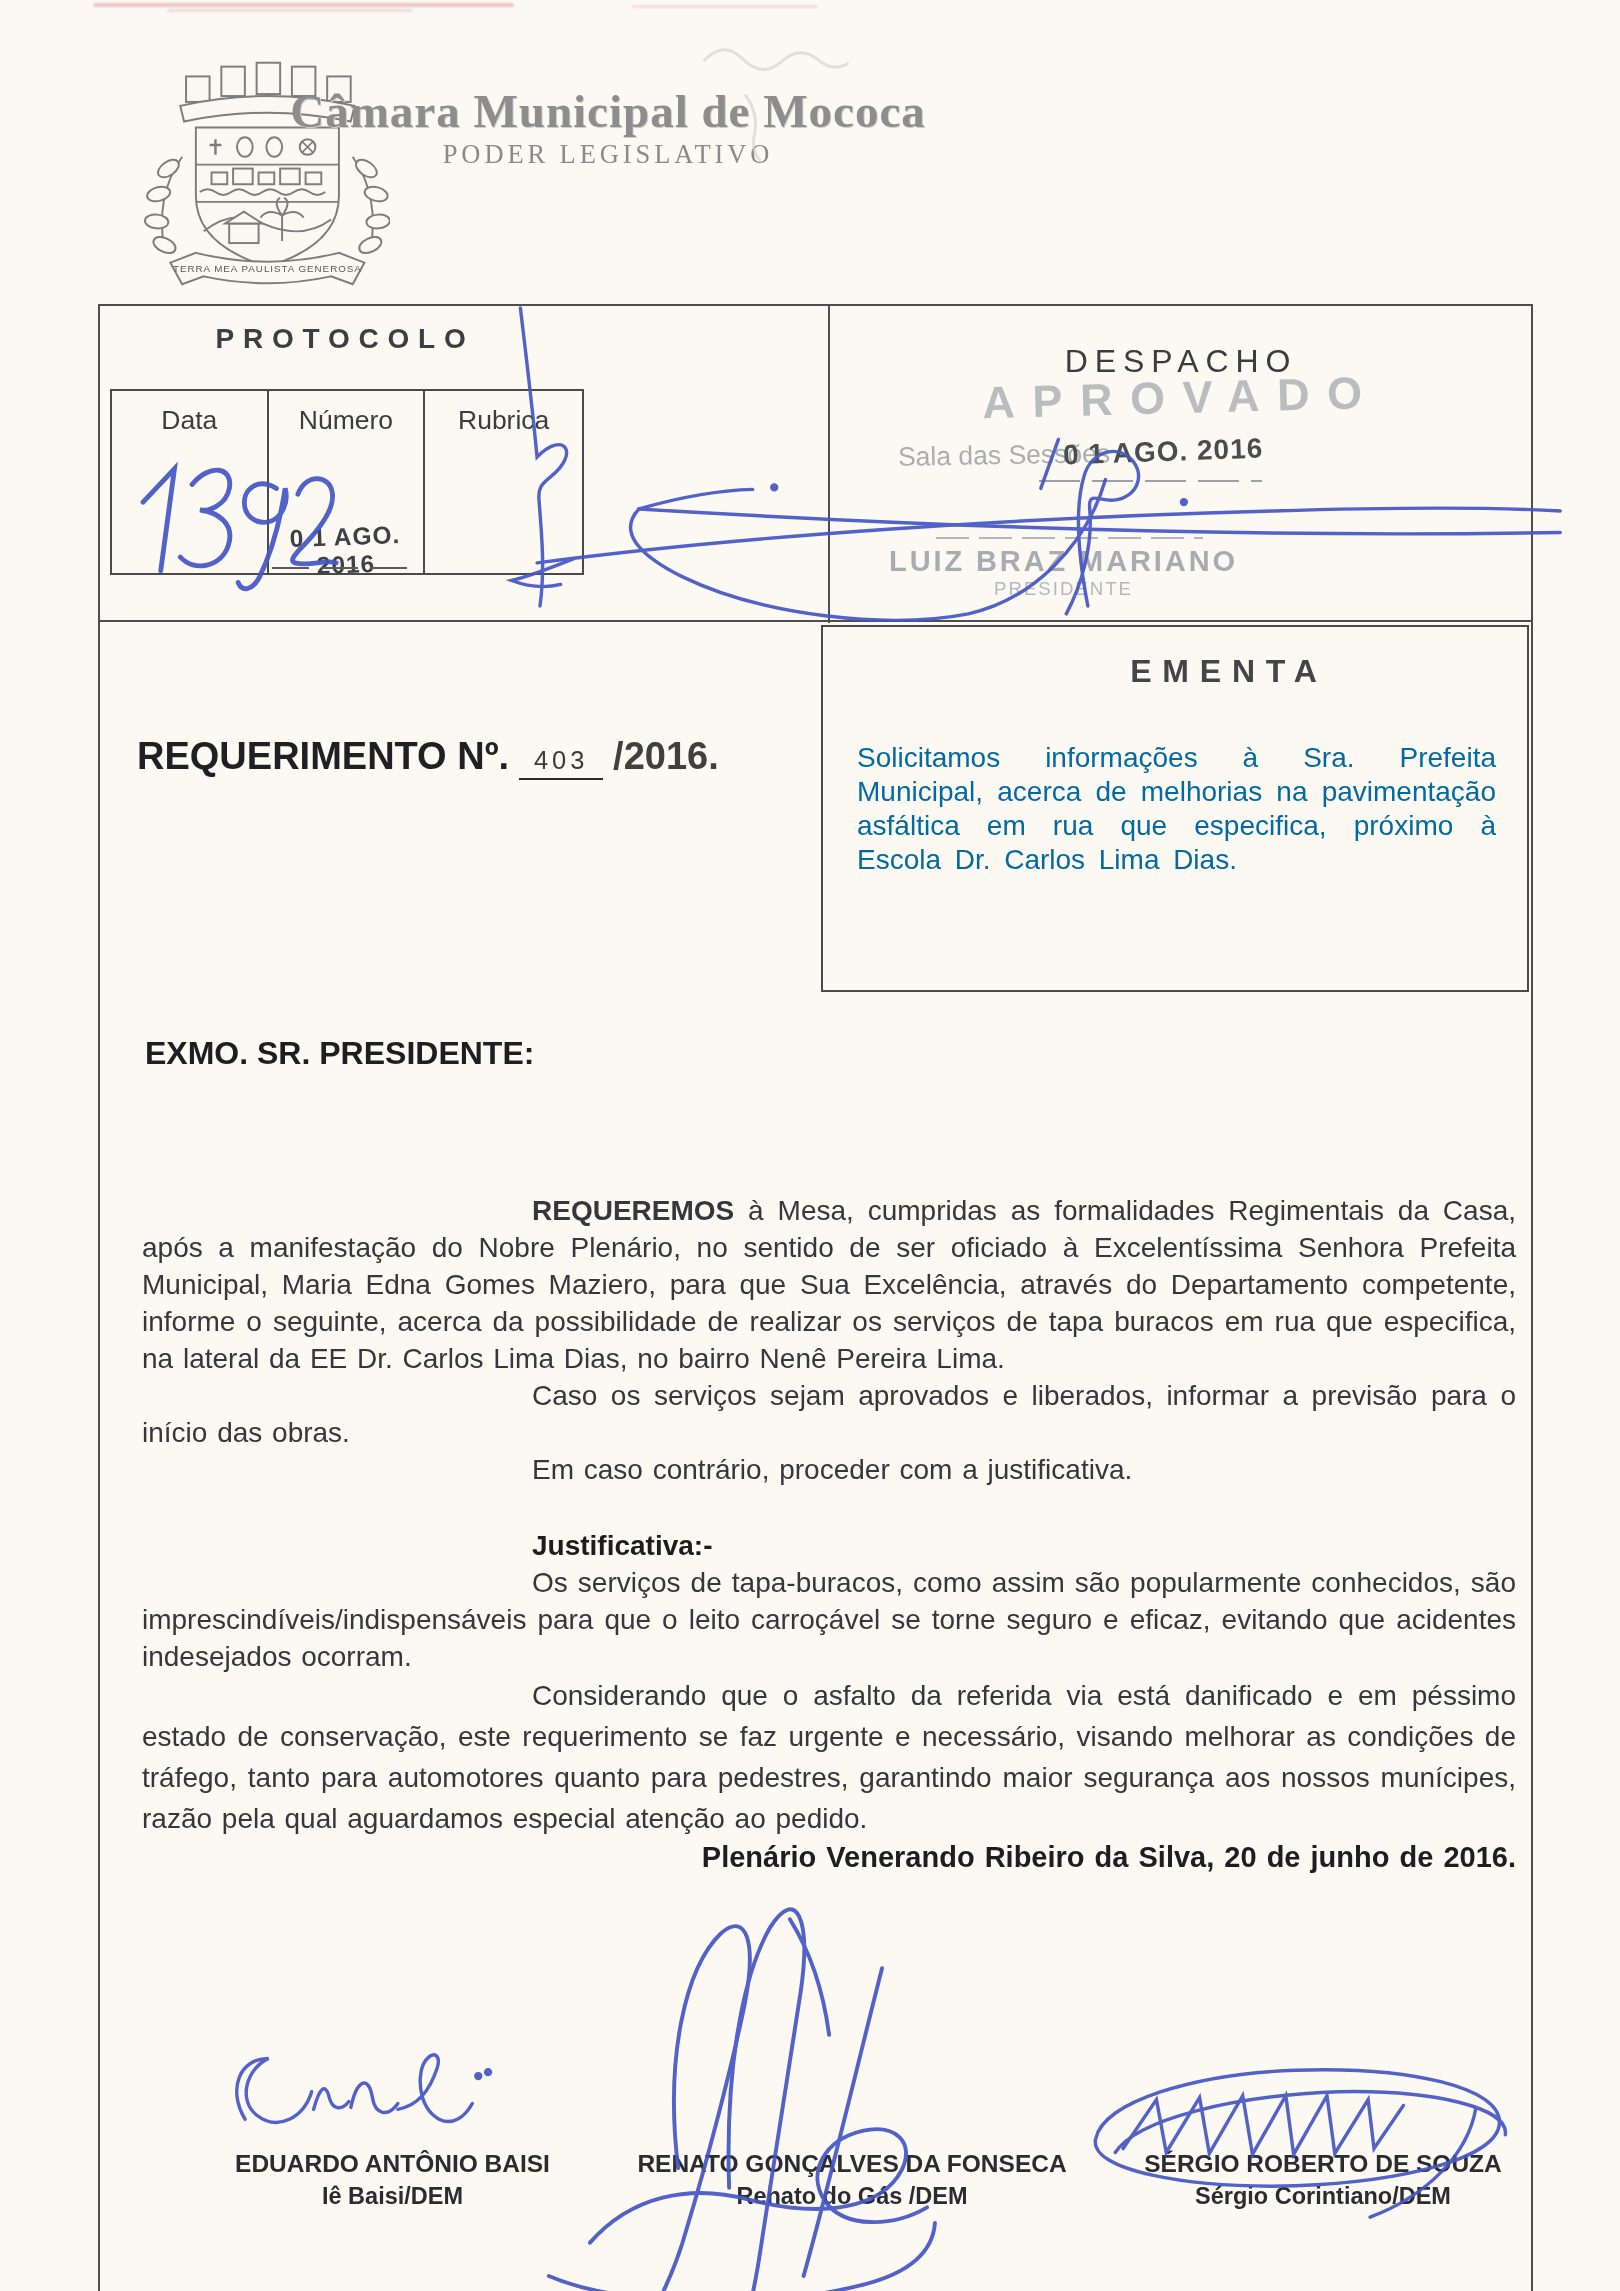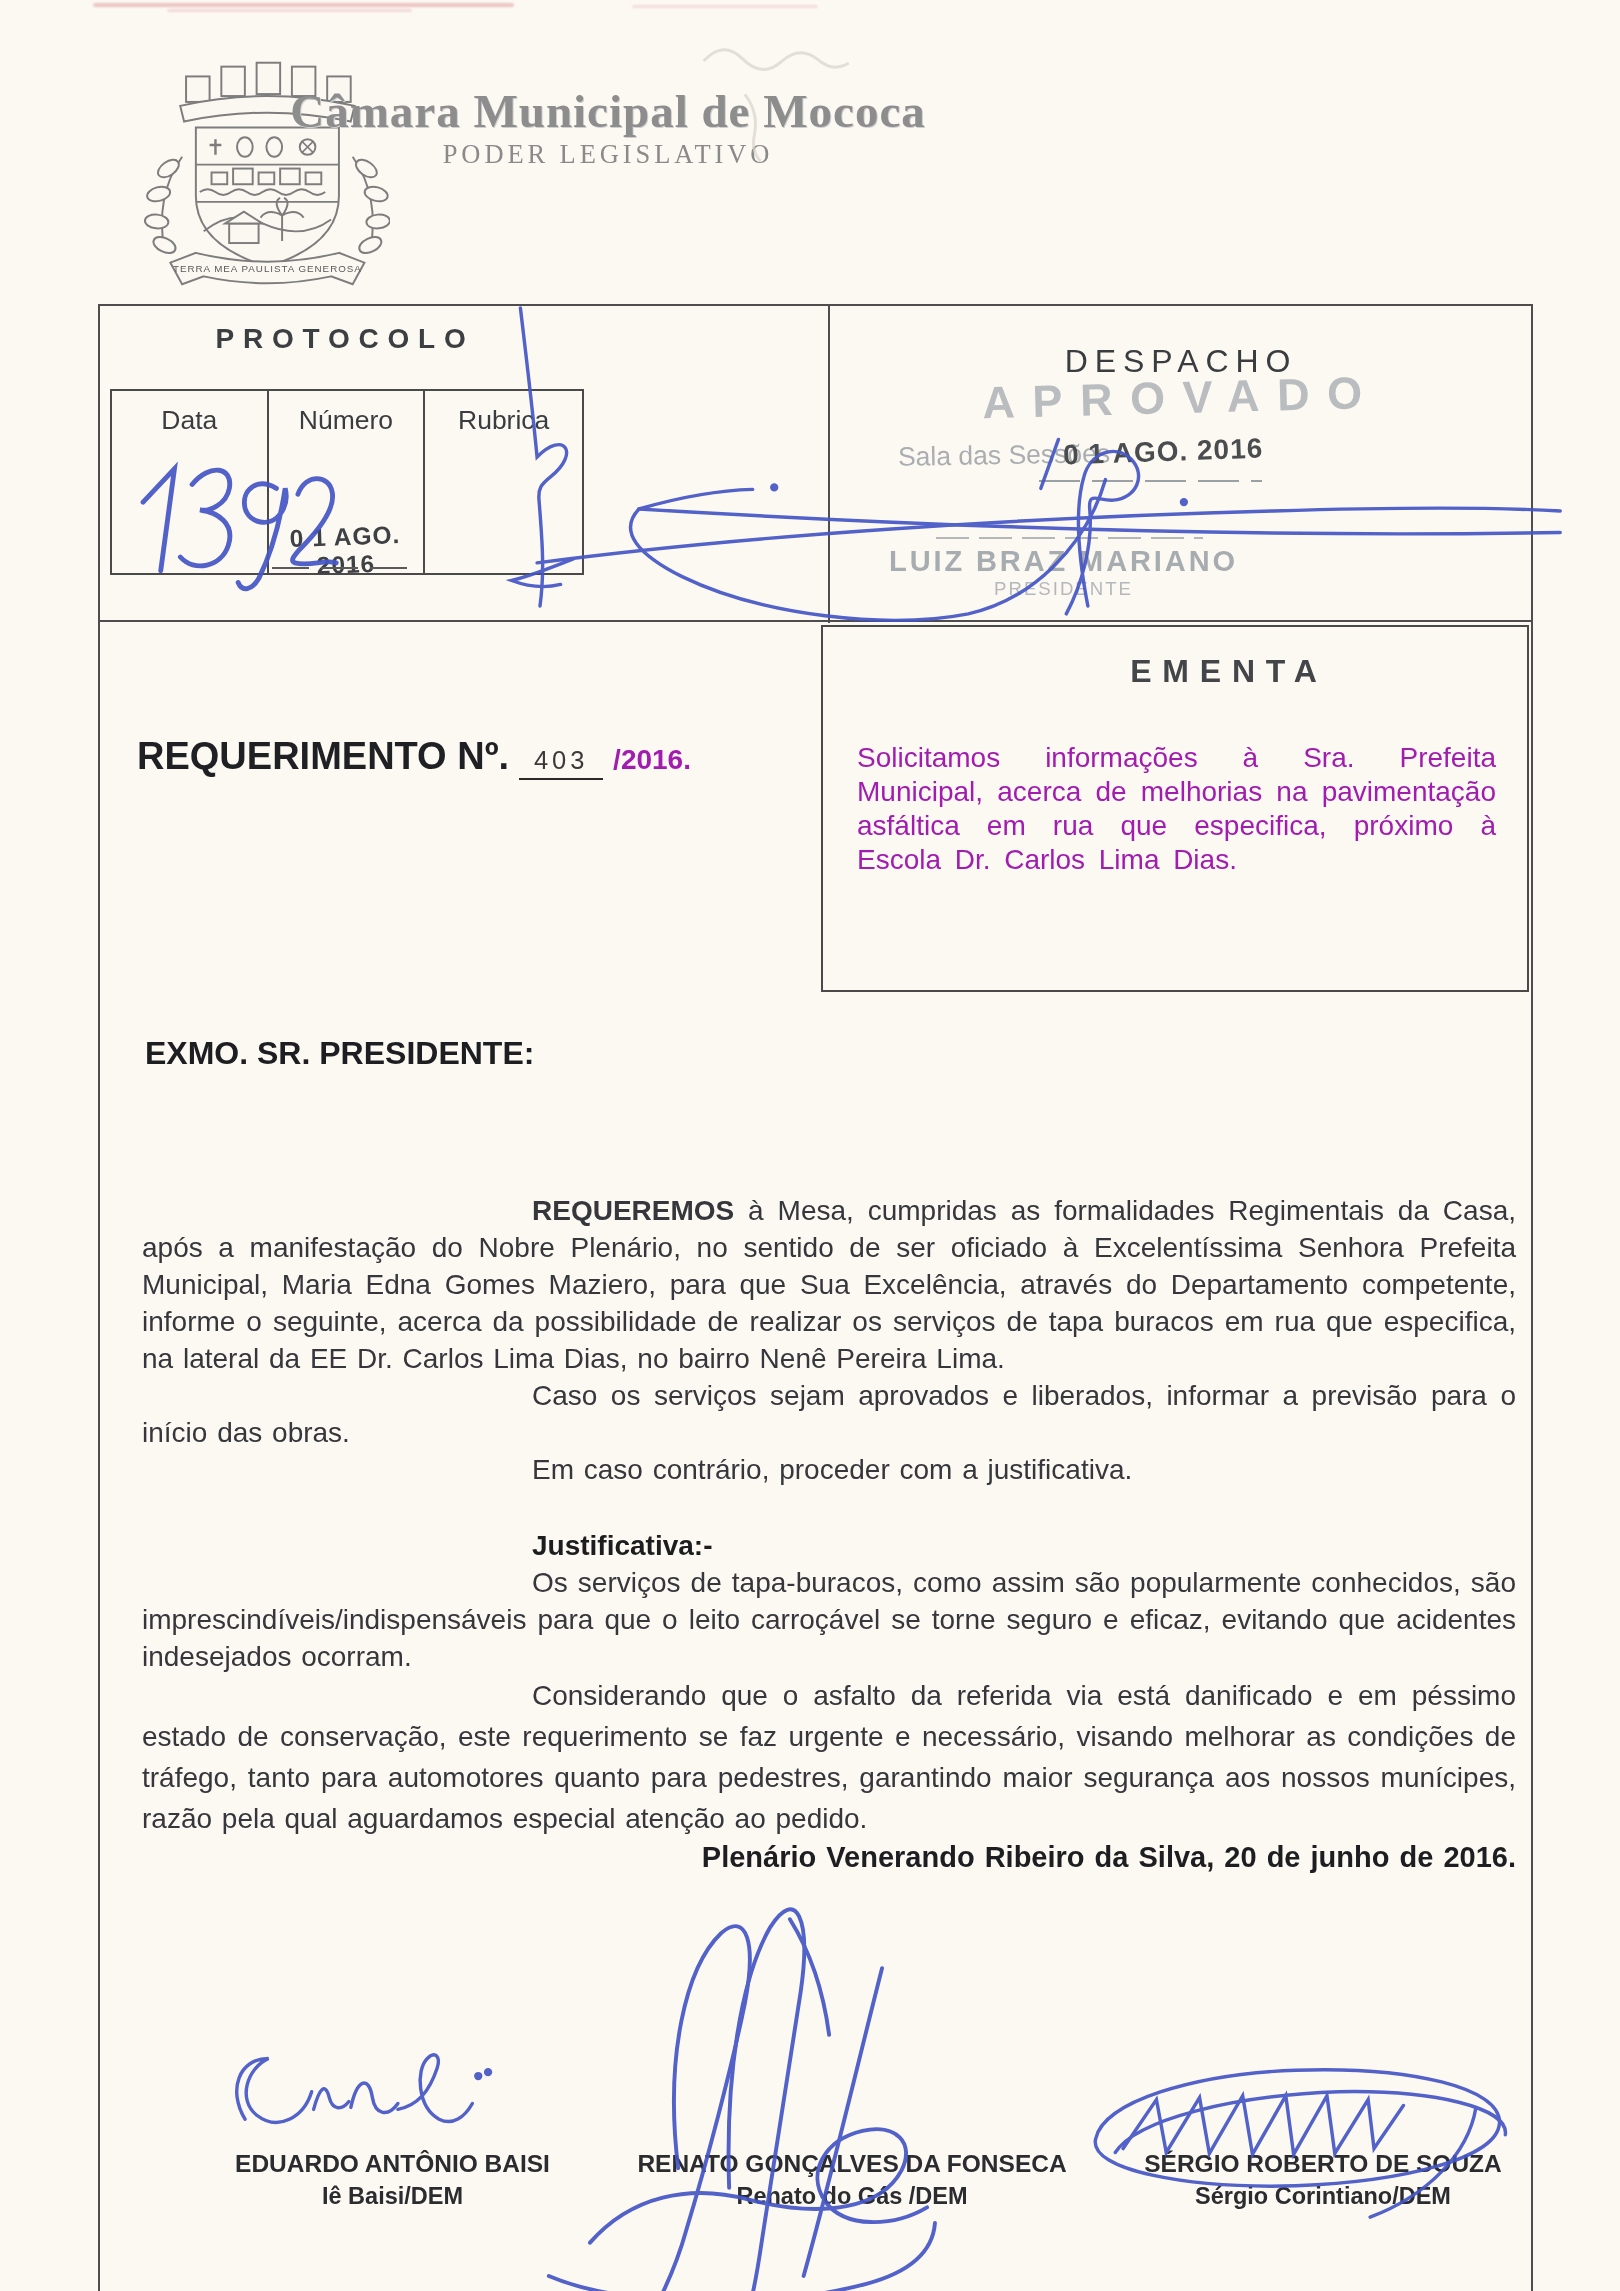--- a/index.html
+++ b/index.html
@@ -43,27 +43,27 @@
           background:repeating-linear-gradient(90deg,#b3b7ba 0 33px,transparent 33px 43px);}
   .luiz{left:838px;top:545px;width:451px;text-align:center;font-size:29px;letter-spacing:2.9px;
         color:#a7acb0;font-weight:bold;}
   .presid{left:838px;top:578px;width:451px;text-align:center;font-size:18.6px;letter-spacing:2px;
           color:#b4b8ba;}
   
   .reqrow{left:137px;top:735px;display:flex;align-items:baseline;gap:8px;}
   .reqlabel{font-size:38px;font-weight:bold;color:#1f2023;}
   .reqslot{display:inline-block;width:84px;text-align:center;border-bottom:2.9px solid #2a2a2a;
            font-size:25.5px;letter-spacing:3.9px;color:#3a3a3a;margin:0 2px;padding-bottom:2.9px;}
-  .reqsuffix{font-size:28px;font-weight:bold;color:#a21caf;}
+  .reqsuffix{font-size:38px;font-weight:bold;color:#404040;}
   
   .ementa-box{left:821px;top:625px;width:708px;height:367px;border:2px solid #4a4a4a;box-sizing:border-box;}
   .ementa-title{left:821px;top:653px;width:816px;text-align:center;font-size:32px;font-weight:bold;
                 letter-spacing:10.8px;color:#434649;}
   .ementa-text{left:857px;top:741px;width:639px;font-size:28px;line-height:34px;text-align:justify;
-               word-spacing:5.9px;color:#a21caf;}
+               word-spacing:5.9px;color:#0369a1;}
   
   .salutation{left:145px;top:1035px;font-size:32px;font-weight:bold;color:#1d1e21;}
   .bodytext{left:142px;top:1192px;width:1374px;font-size:28px;line-height:37px;
             text-align:justify;color:#35373c;word-spacing:2px;}
   .bodytext p{margin:0;text-indent:390px;}
   .just-label{font-weight:bold;color:#1c1d1f;margin-top:39px !important;text-indent:390px;}
   .p-considerando{line-height:41px !important;}
   .closing{margin-top:41px;text-align:right;font-weight:bold;font-size:29px;color:#1d1e21;text-indent:0 !important;}
   
   .sigblock{top:2150px;text-align:center;}

